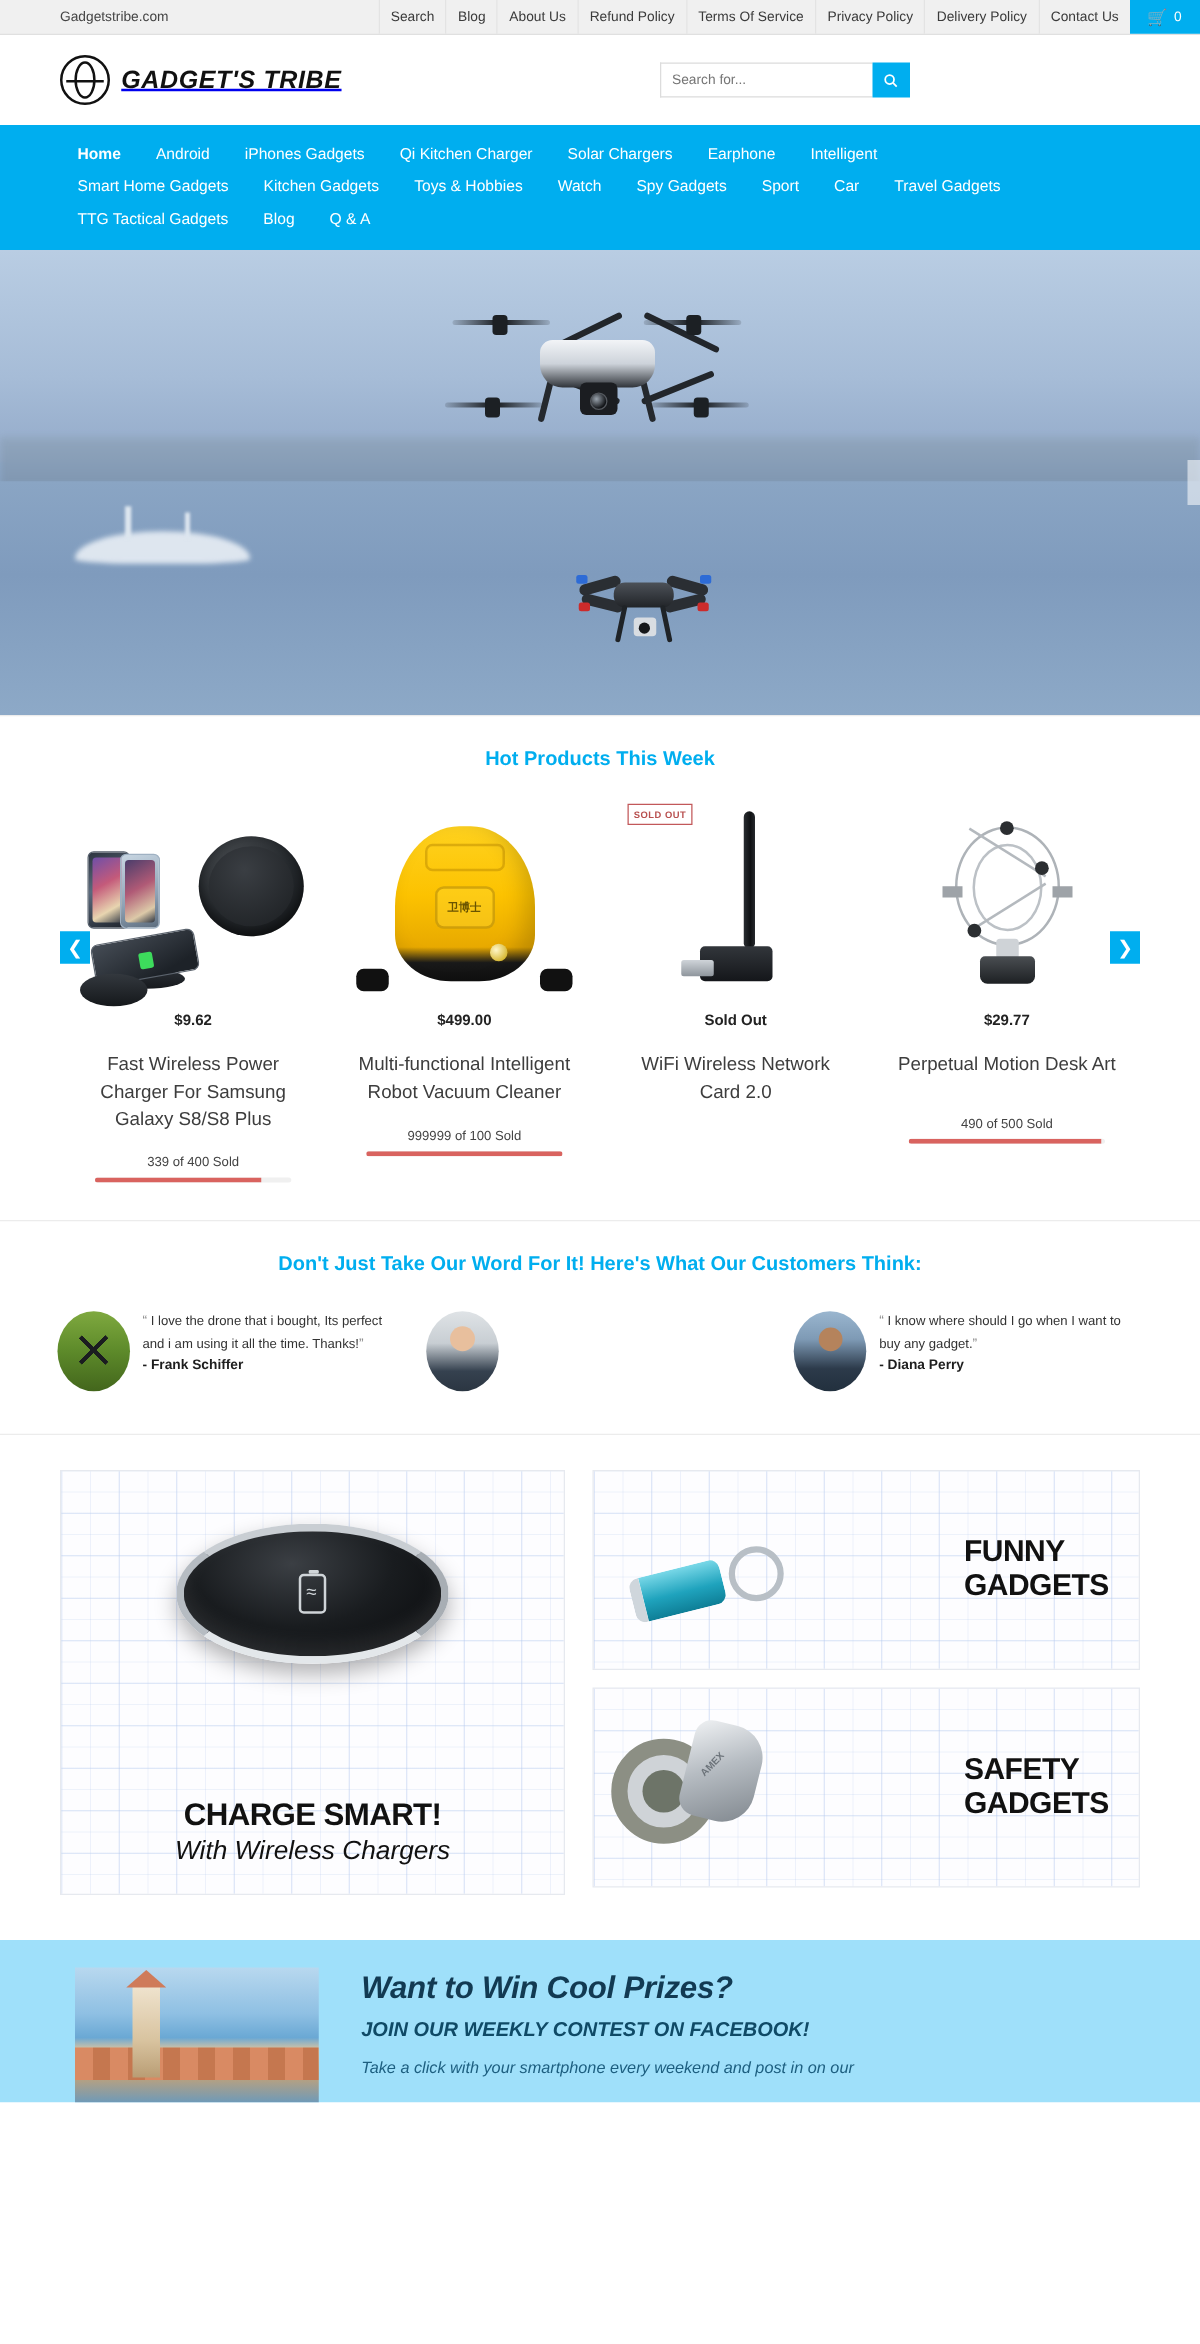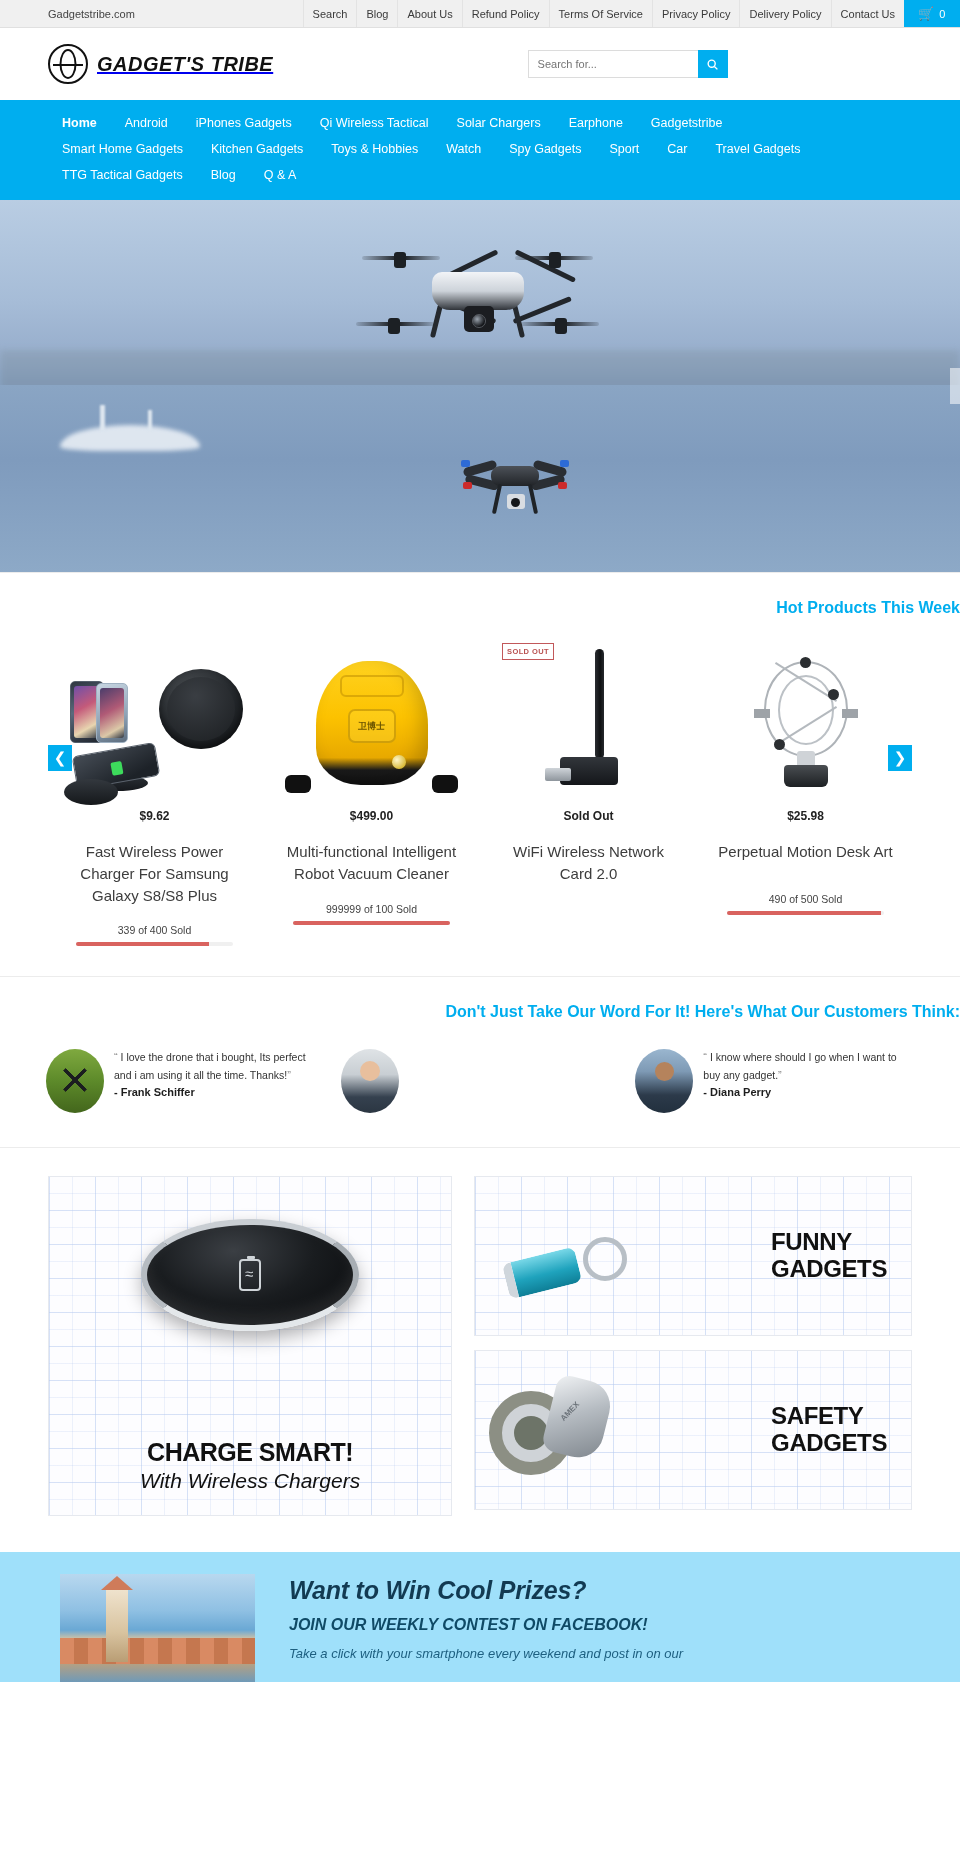--- a/index.html
+++ b/index.html
@@ -237,21 +237,21 @@
   .ds-cam { position: absolute; left: 52px; top: 44px; width: 18px; height: 15px; background: #d9dde2; border-radius: 3px; }
   .ds-lens { position: absolute; left: 56px; top: 48px; width: 9px; height: 9px; background: #15171a; border-radius: 50%; }
   .hero-arrow {
     position: absolute; right: 0; top: 50%; transform: translateY(-50%);
     width: 10px; height: 36px; background: rgba(255,255,255,.55);
   }
 
   
   .section { background: #fff; border-top: 1px solid #ececec; }
   .sec-title {
-    text-align: right;
+    text-align: center;
     color: #00AEEF;
     font-size: 16px;
     font-weight: bold;
     padding: 26px 0 0 0;
   }
 
   
   .products-wrap { position: relative; padding: 22px 0 30px 0; }
   .products {
     display: flex;
@@ -593,24 +593,24 @@
       </button>
     </form>
   </div>
 </div>
 
 <nav class="nav">
   <div class="nav-row">
     <a href="#" class="active">Home</a>
     <a href="#">Android</a>
     <a href="#">iPhones Gadgets</a>
-    <a href="#">Qi Wireless Tactical</a>
+    <a href="#">Qi Kitchen Charger</a>
     <a href="#">Solar Chargers</a>
     <a href="#">Earphone</a>
-    <a href="#">Gadgetstribe</a>
+    <a href="#">Intelligent</a>
   </div>
   <div class="nav-row">
     <a href="#">Smart Home Gadgets</a>
     <a href="#">Kitchen Gadgets</a>
     <a href="#">Toys &amp; Hobbies</a>
     <a href="#">Watch</a>
     <a href="#">Spy Gadgets</a>
     <a href="#">Sport</a>
     <a href="#">Car</a>
     <a href="#">Travel Gadgets</a>
@@ -738,21 +738,21 @@
               <div class="pm-ball" style="left:76px; top:34px;"></div>
               <div class="pm-ball" style="left:22px; top:84px;"></div>
               <div class="pm-ball" style="left:48px; top:2px;"></div>
               <div class="pm-arm" style="left:2px;  top:54px; width:16px; height:9px;"></div>
               <div class="pm-arm" style="right:2px; top:54px; width:16px; height:9px;"></div>
               <div class="pm-neck"></div>
               <div class="pm-base"></div>
             </div>
           </div>
         </div>
-        <div class="p-price">$25.98</div>
+        <div class="p-price">$29.77</div>
         <div class="p-title">Perpetual Motion Desk Art</div>
         <div class="p-soldtext">490 of 500 Sold</div>
         <div class="p-bar">
             <i style="width:98%"></i>
           </div>
       </div>
 
     </div>
   </div>
 </section>

